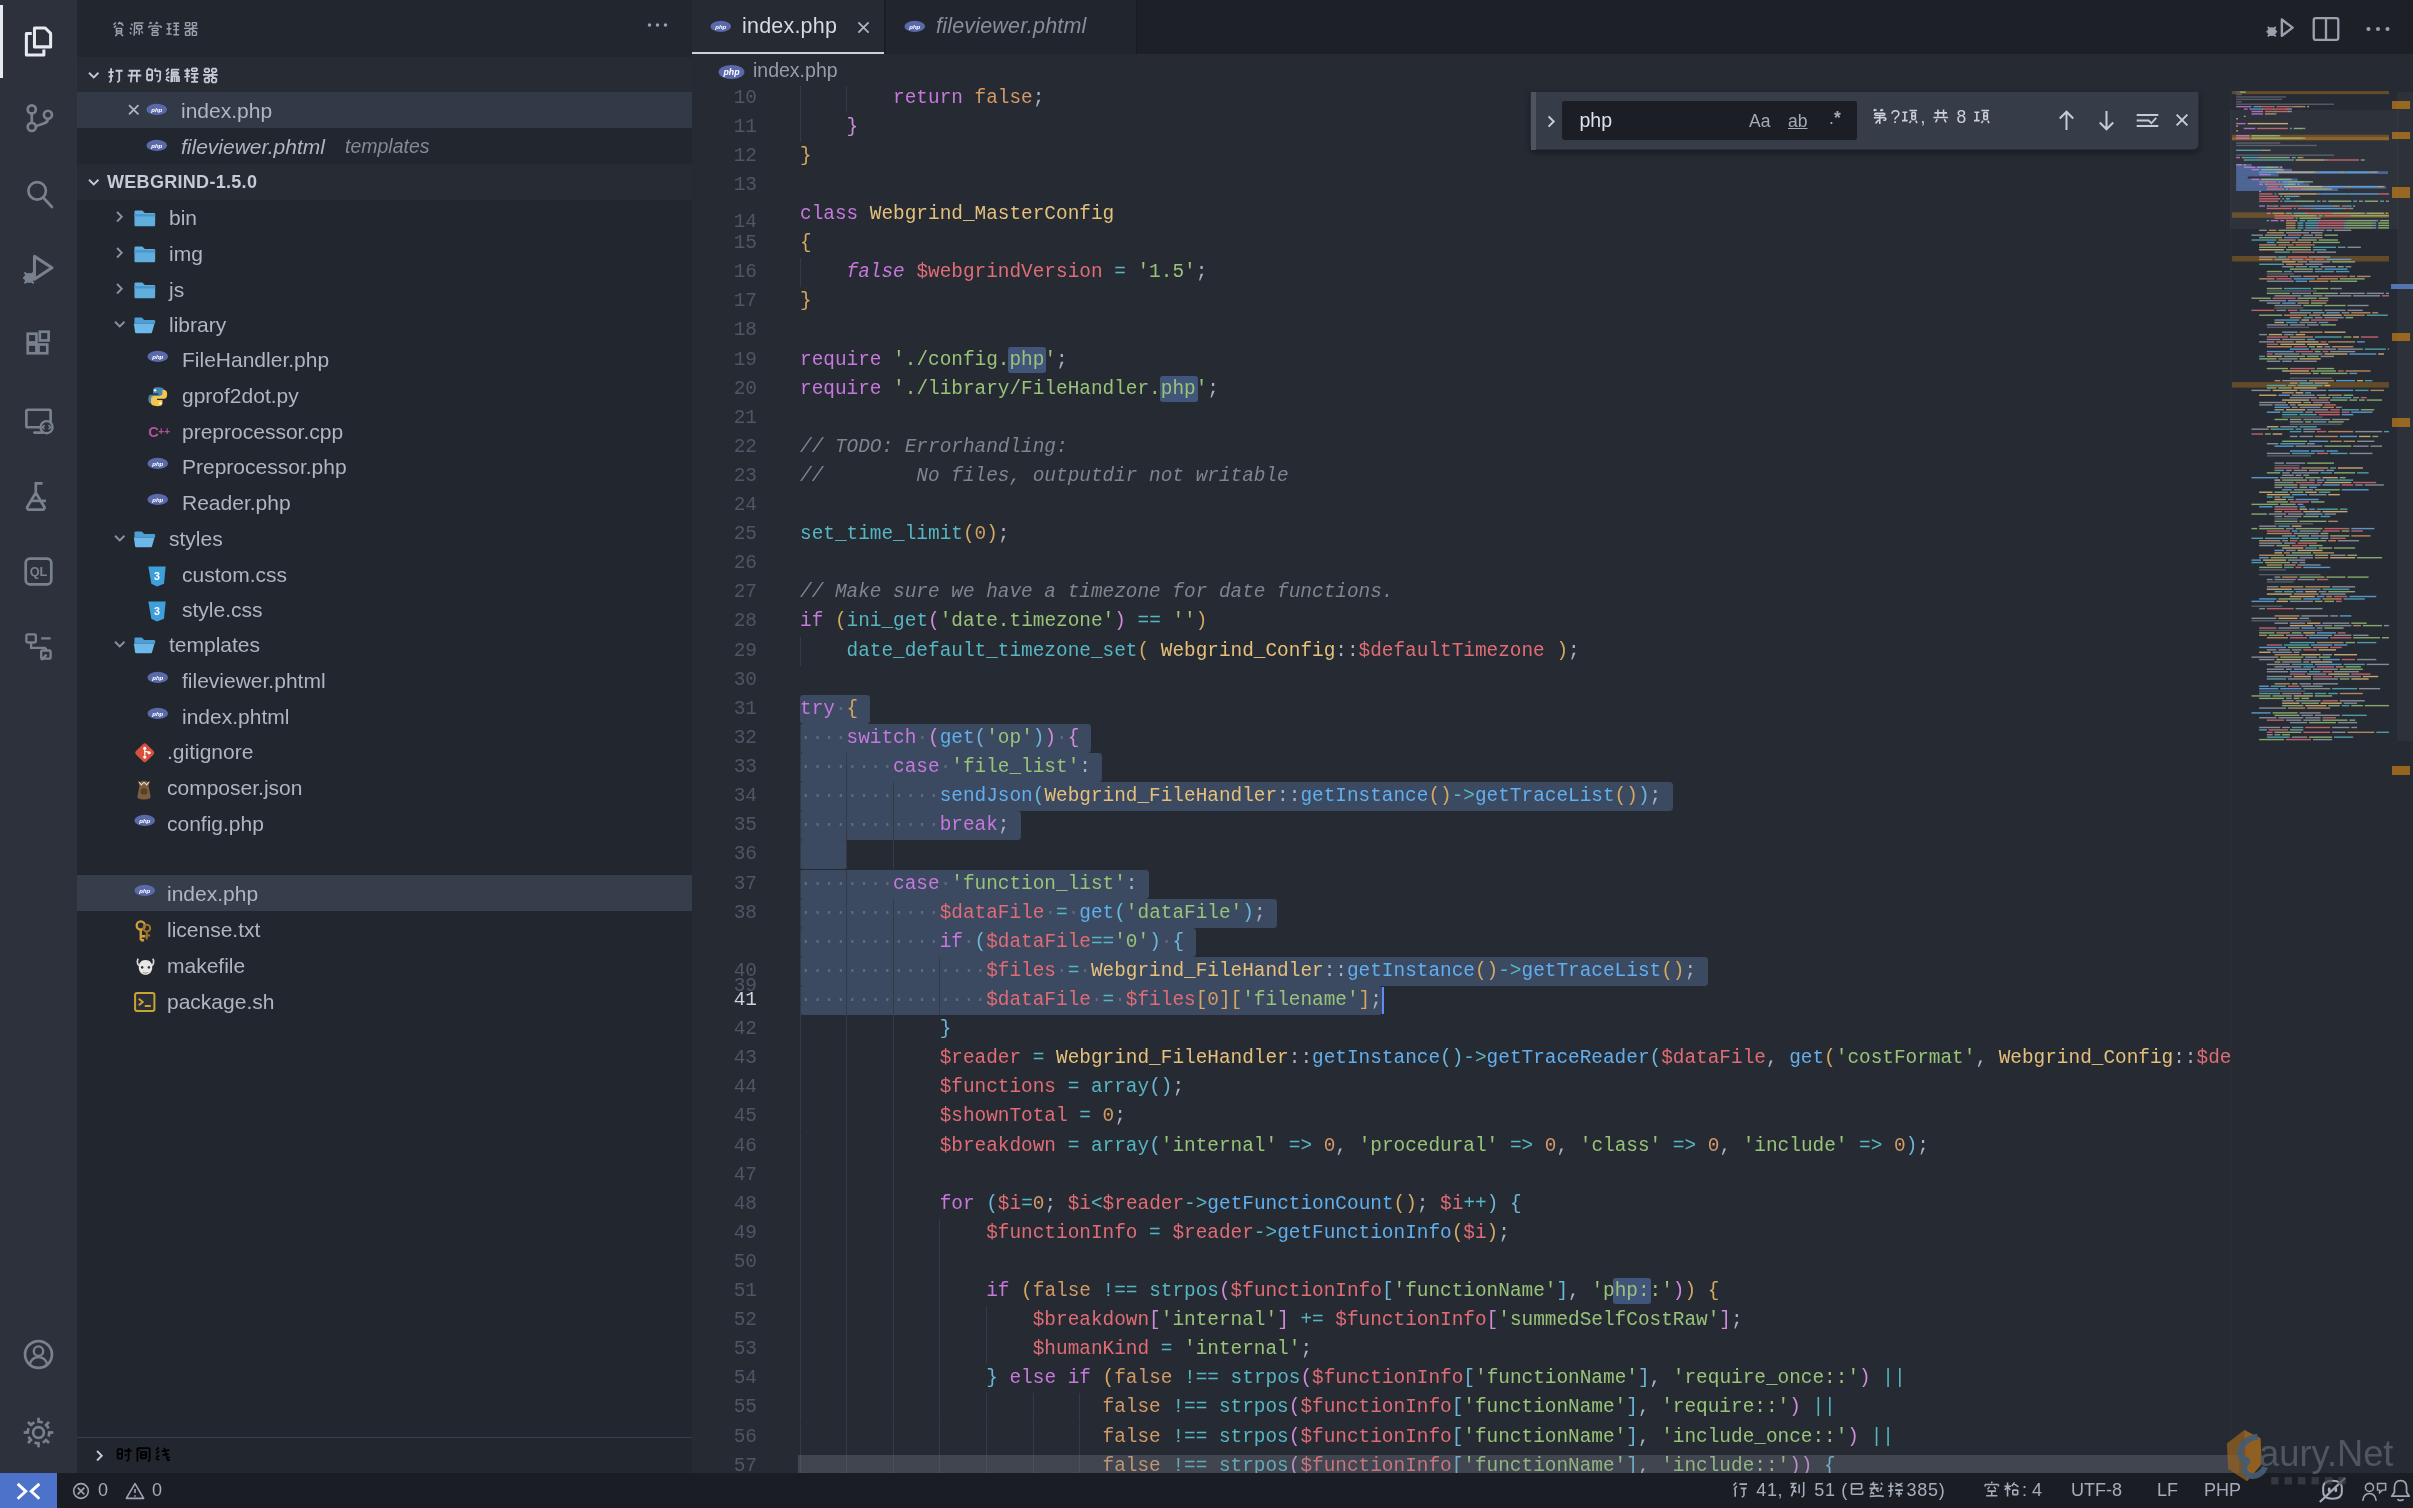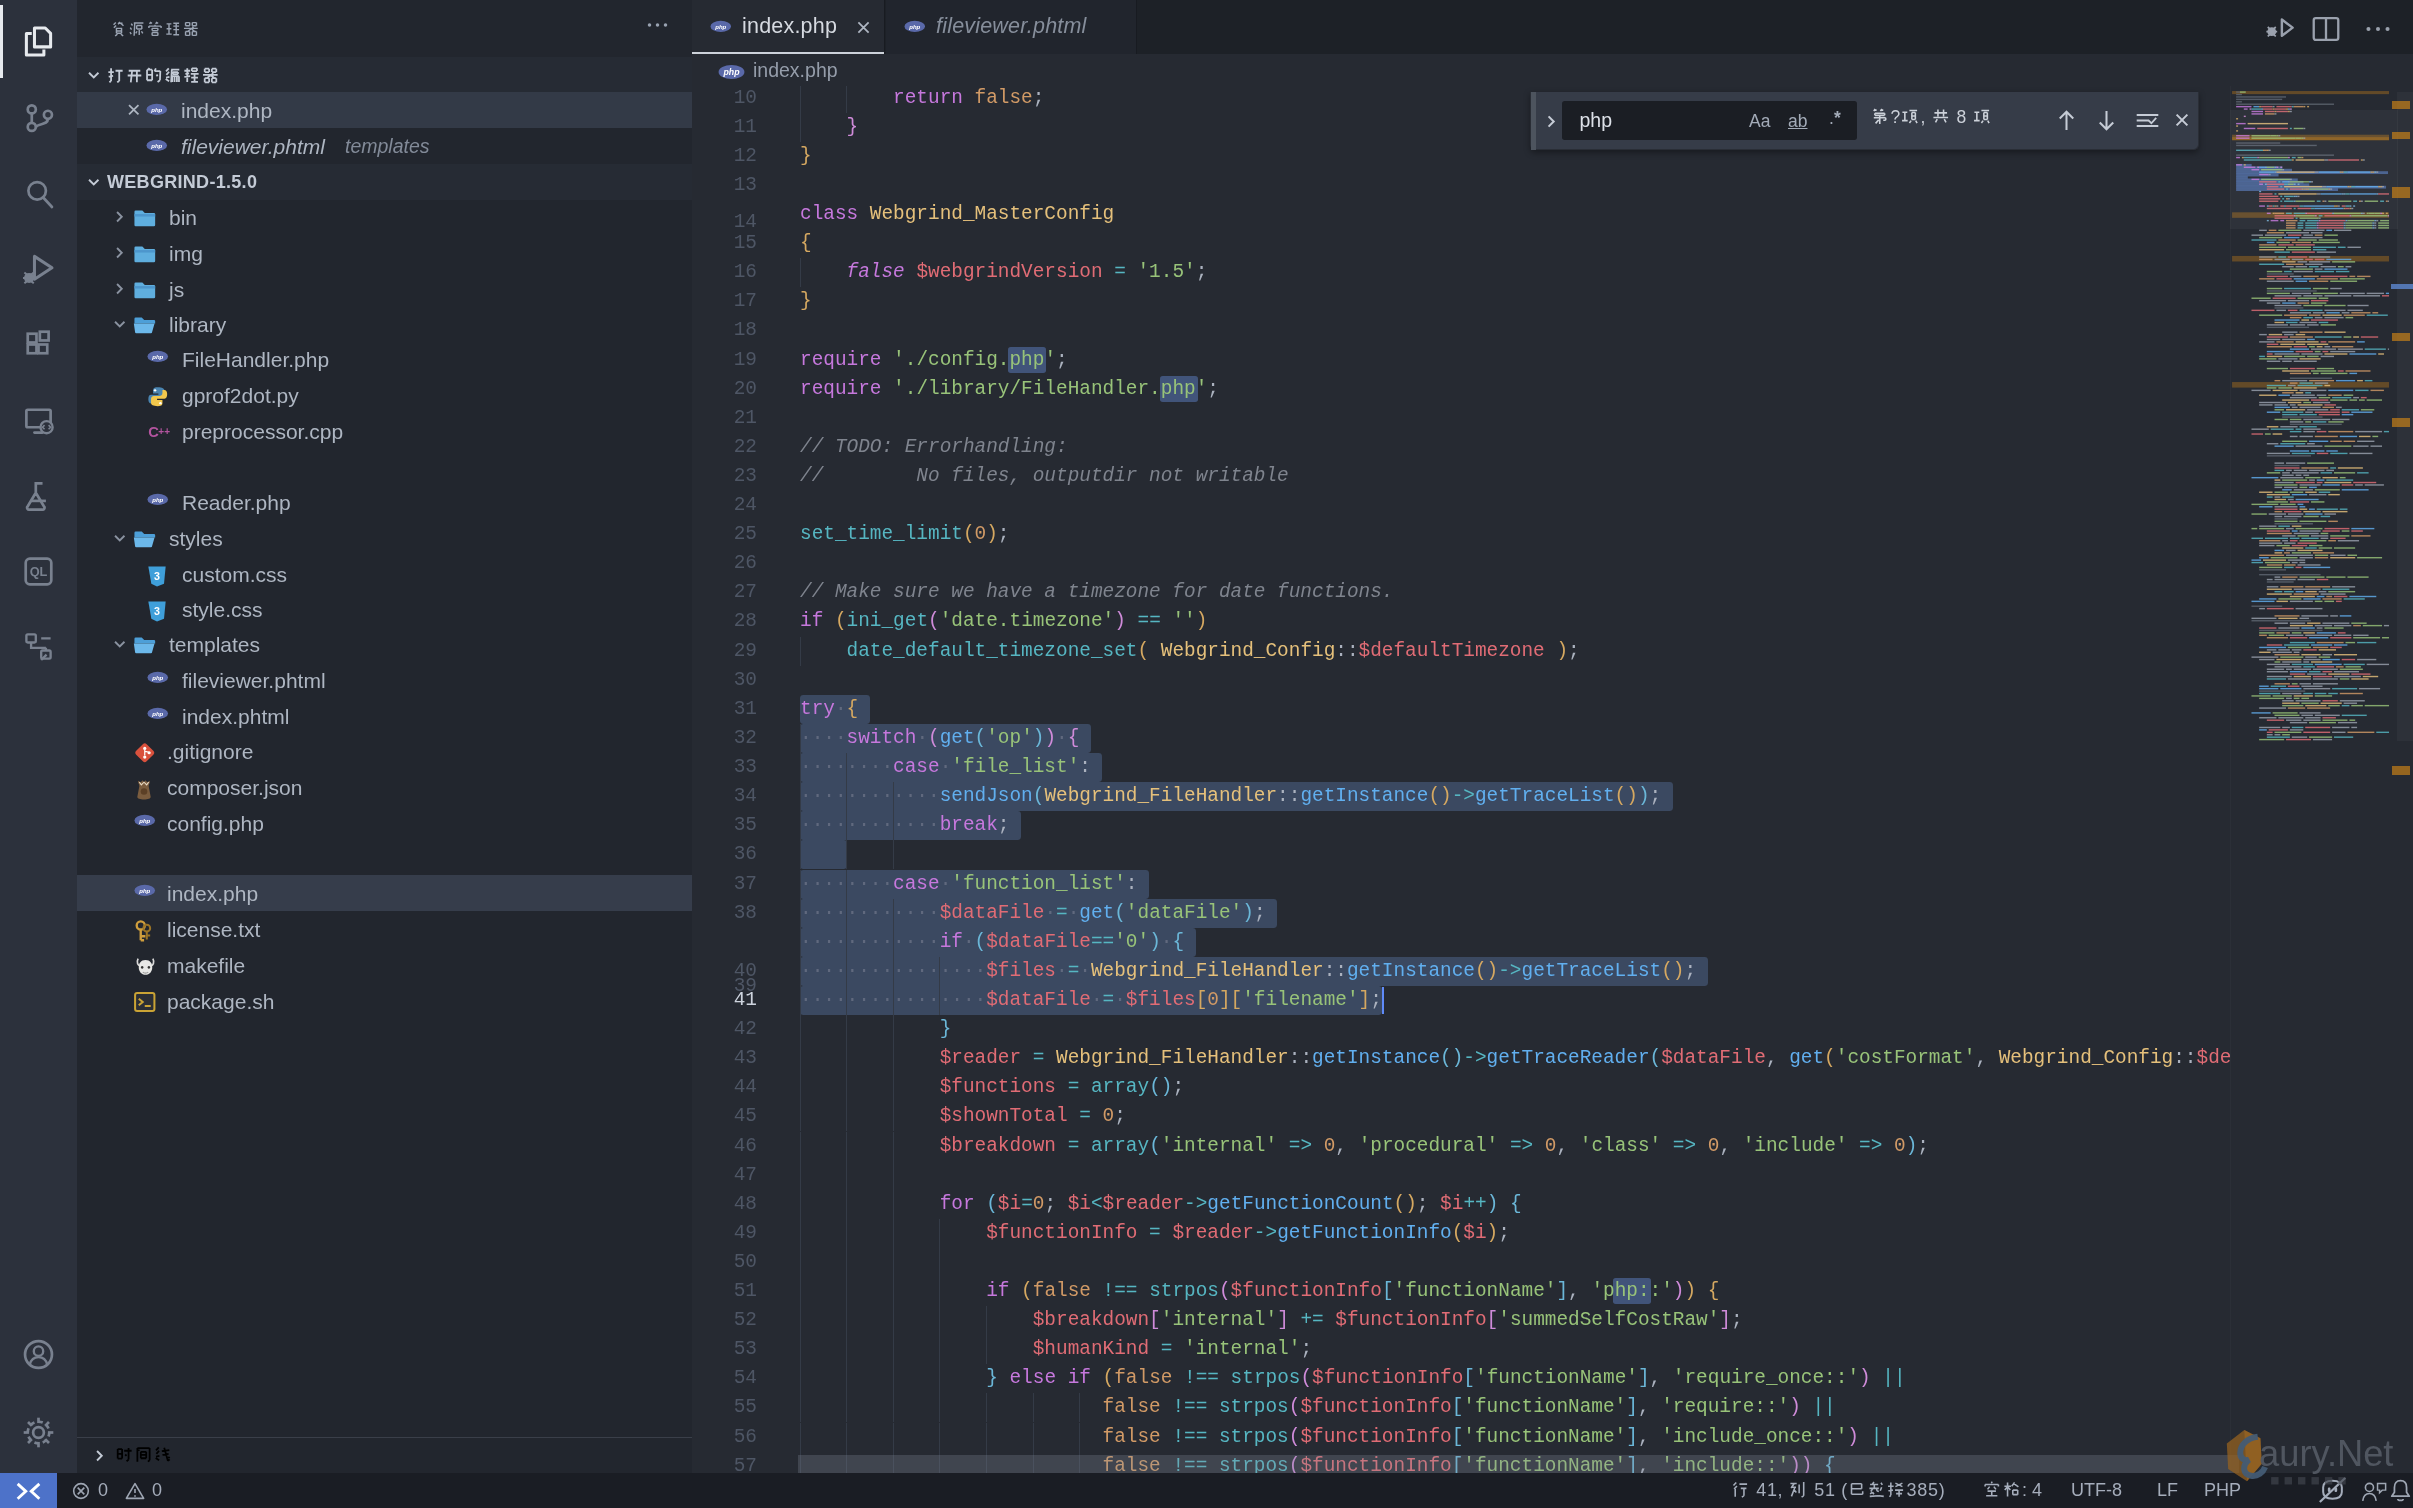--- a/index.html
+++ b/index.html
@@ -322,20 +322,27 @@
           <circle cx="20" cy="25.5" r="1.8" fill="#fff"></circle>
         </svg></span>
       <span class="rl" style="left:105px">gprof2dot.py</span>
     </div>
 <div class="row" style="top:413px">
       <span class="ri" style="left:70px;top:8.8px"><svg width="24" height="19" viewBox="0 0 36 28">
           <text x="2" y="22" font-family="Liberation Sans" font-size="22" font-weight="bold" fill="#b3549f">C</text>
           <text x="17" y="19" font-family="Liberation Sans" font-size="15" font-weight="bold" fill="#b3549f">++</text>
         </svg></span>
       <span class="rl" style="left:105px">preprocessor.cpp</span>
+    </div>
+<div class="row" style="top:448px">
+      <span class="ri" style="left:70px;top:8.8px"><svg width="21.5" height="12.8" viewBox="0 0 46 26">
+          <ellipse cx="23" cy="13" rx="22" ry="12" fill="#5a69a9"></ellipse>
+          <text x="23" y="18" text-anchor="middle" font-family="Liberation Sans" font-size="13" font-style="italic" font-weight="bold" fill="#fff">php</text>
+        </svg></span>
+      <span class="rl" style="left:105px">Preprocessor.php</span>
     </div>
 <div class="row" style="top:484px">
       <span class="ri" style="left:70px;top:8.8px"><svg width="21.5" height="12.8" viewBox="0 0 46 26">
           <ellipse cx="23" cy="13" rx="22" ry="12" fill="#5a69a9"></ellipse>
           <text x="23" y="18" text-anchor="middle" font-family="Liberation Sans" font-size="13" font-style="italic" font-weight="bold" fill="#fff">php</text>
         </svg></span>
       <span class="rl" style="left:105px">Reader.php</span>
     </div>
 <div class="row" style="top:520px">
       <span class="ri" style="left:34px"><svg width="17.5" height="17.5" viewBox="0 0 26 26">

